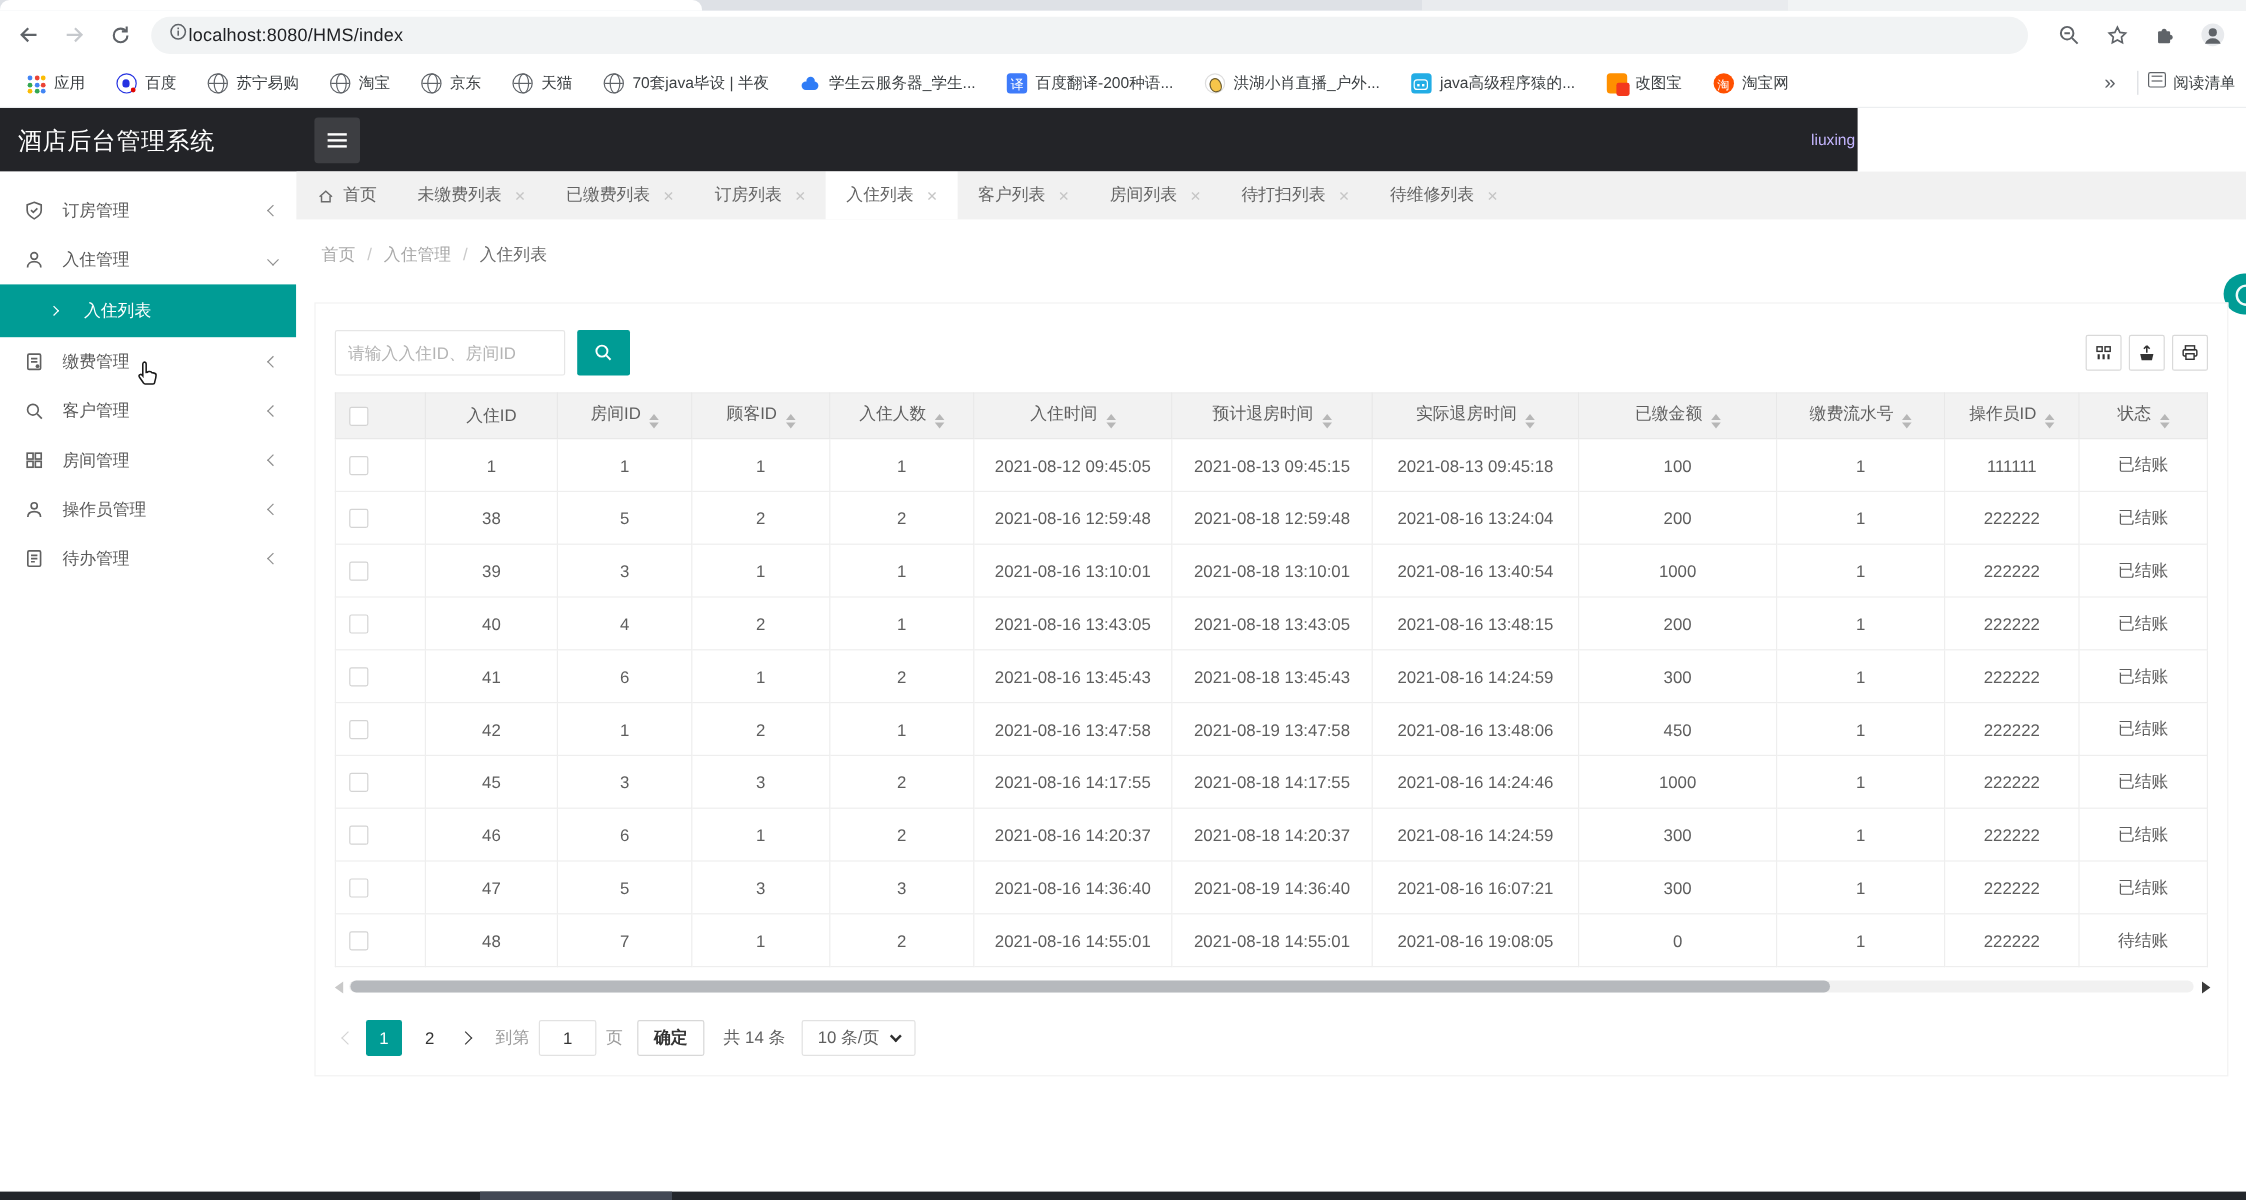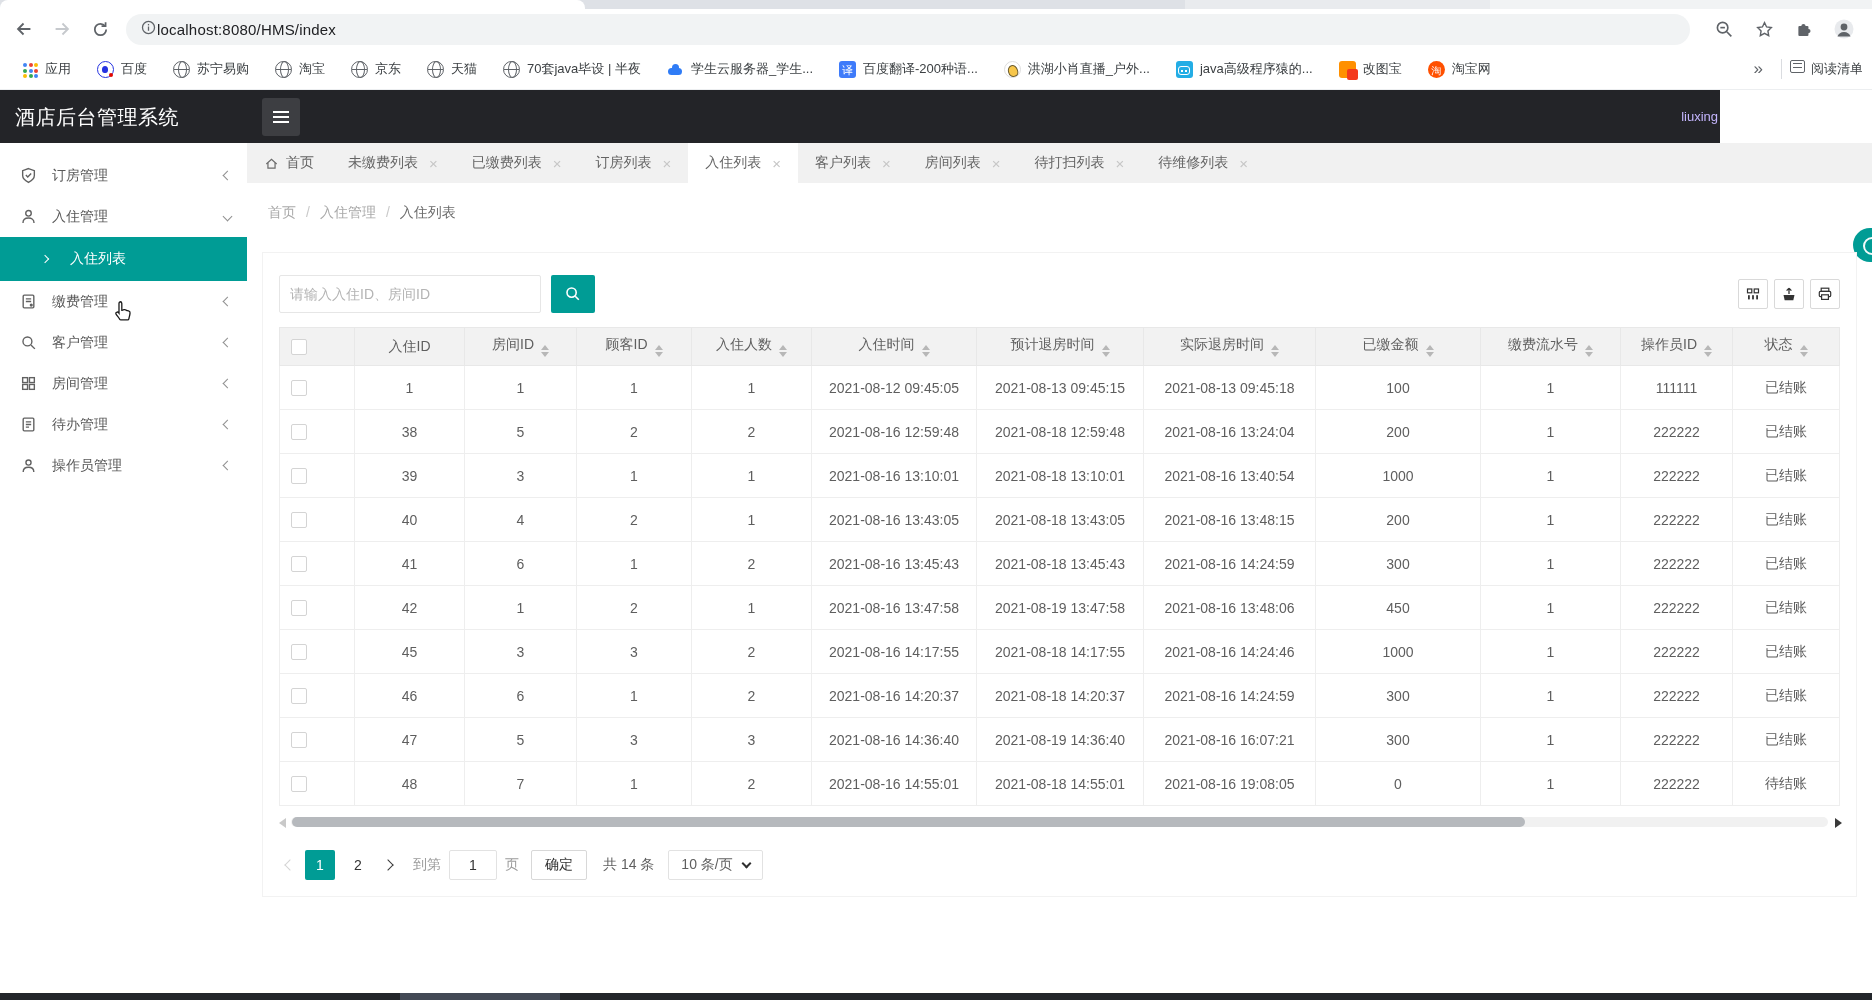--- a/index.html
+++ b/index.html
@@ -50,21 +50,21 @@
   .fv-gaitubao::after{content:"";position:absolute;right:-2px;bottom:-2px;width:11px;height:11px;background:#f4391c;border-radius:2px}
   .fv-taobao{background:#ff5000;border-radius:50%}
   .fv-taobao::after{content:attr(data-ch);position:absolute;left:0;right:0;top:2.5px;text-align:center;color:#fff;font-size:10px}
   .fv-apps{display:grid;grid-template-columns:repeat(3,4px);grid-auto-rows:4px;gap:1.5px;width:auto;height:auto}
   .fv-apps i{border-radius:50%}
   .fv-apps i:nth-child(1){background:#4285f4}.fv-apps i:nth-child(2){background:#ea4335}.fv-apps i:nth-child(3){background:#fbbc05}
   .fv-apps i:nth-child(4){background:#34a853}.fv-apps i:nth-child(5){background:#4285f4}.fv-apps i:nth-child(6){background:#ea4335}
   .fv-apps i:nth-child(7){background:#fbbc05}.fv-apps i:nth-child(8){background:#34a853}.fv-apps i:nth-child(9){background:#4285f4}
 
   
-  .appheader{position:absolute;left:0;top:90px;width:1720px;height:53px;background:#232428;color:#fff}
+  .appheader{position:absolute;left:0;top:90px;width:1548px;height:53px;background:#232428;color:#fff}
   .app-title{position:absolute;left:15px;top:14px;font-size:20px;letter-spacing:.5px}
   .burger{position:absolute;left:262px;top:8px;width:38px;height:38px;background:#3d3e42;border-radius:3px;display:flex;align-items:center;justify-content:center}
   .burger i{display:block;width:16px;height:2px;background:#fff;box-shadow:0 -5px 0 #fff,0 5px 0 #fff}
   .app-user{position:absolute;right:2px;top:19px;font-size:13px;color:#c4b5fd}
 
   
   .sidebar{position:absolute;left:0;top:143px;width:247px;height:850px;background:#fff;padding-top:12px}
   .side-item{height:41px;display:flex;align-items:center;padding:0 16px 0 20px;cursor:pointer;position:relative}
   .s-ico{width:17px;height:17px;flex:none;display:inline-flex}
   .s-ico svg{width:17px;height:17px}
@@ -89,21 +89,21 @@
   .page{position:relative;height:810px;background:#fff}
   .breadcrumb{padding:21px 0 0 21px;font-size:14px}
   .bc-item{color:#a9a9a9;cursor:pointer}
   .bc-item.cur{color:#6b6b6b;cursor:default}
   .bc-sep{color:#c9c9c9;margin:0 10px}
   .fab{position:absolute;right:0;top:45px;width:19px;height:34px;background:#009C95;border-radius:17px 0 0 17px;overflow:hidden}
   .fab::after{content:"";position:absolute;right:-9px;top:9px;width:14px;height:14px;border:2px solid rgba(255,255,255,.95);border-radius:50%}
 
   .card{margin:30px 15px 0 15px;border:1px solid #f2f2f2;background:#fff;padding:22px 16px 16px 16px;position:relative}
   .searchrow{display:flex;align-items:center}
-  .search-input{width:262px;height:38px;border:1px solid #e6e6e6;border-radius:2px;padding:0 10px;font-size:14px;color:#333;outline:none}
+  .search-input{width:192px;height:38px;border:1px solid #e6e6e6;border-radius:2px;padding:0 10px;font-size:14px;color:#333;outline:none}
   .search-input::placeholder{color:#b4b4b4}
   .search-btn{width:44px;height:38px;background:#009C95;border:none;border-radius:2px;margin-left:10px;display:flex;align-items:center;justify-content:center;cursor:pointer}
   .tb-tools{margin-left:auto;display:flex}
   .tool-btn{width:30px;height:30px;border:1px solid #d9d9d9;border-radius:2px;background:#fff;margin-left:6px;display:flex;align-items:center;justify-content:center;cursor:pointer}
 
   table{width:100%;border-collapse:collapse;margin-top:14px;table-layout:fixed}
   th{background:#f2f2f2;border:1px solid #e8e8e8;height:38px;font-weight:400;font-size:14px;color:#5f5f5f;text-align:center}
   td{border:1px solid #eeeeee;height:44px;font-size:14px;color:#5e5e5e;text-align:center;overflow:hidden;white-space:nowrap}
   .cb-col{text-align:left;padding-left:11px}
   .cbx{width:16px;height:16px;border:1px solid #d4d4d4;border-radius:2px;display:inline-block;background:#fff;vertical-align:middle}
@@ -120,21 +120,21 @@
 
   .pager{display:flex;align-items:center;margin-top:21px;font-size:14px;color:#5f5f5f}
   .pg-arrow{width:22px;display:flex;justify-content:center;cursor:pointer}
   .pg-num{min-width:30px;height:30px;line-height:30px;text-align:center;border-radius:2px;margin:0 4px;color:#333;cursor:pointer}
   .pg-num.active{background:#009C95;color:#fff}
   .chev.pg-prev{border-color:#d4d4d4;width:8px;height:8px;transform:rotate(-45deg)}
   .chev.pg-next{border-color:#3a3a3a;width:8px;height:8px;transform:rotate(135deg)}
   .pg-goto{color:#9b9b9b;margin:0 8px 0 14px}
   .pg-input{width:48px;height:30px;border:1px solid #e2e2e2;border-radius:2px;text-align:center;font-size:14px;color:#333;outline:none}
   .pg-unit{color:#9b9b9b;margin:0 12px 0 8px}
-  .pg-confirm{height:30px;padding:0 13px;background:#fff;border:1px solid #d8d8d8;border-radius:2px;font-size:14px;font-weight:400;color:#333;cursor:pointer}
+  .pg-confirm{height:30px;padding:0 13px;background:#fff;border:1px solid #d8d8d8;border-radius:2px;font-size:14px;font-weight:700;color:#333;cursor:pointer}
   .pg-total{margin:0 14px 0 16px}
   .pg-size{height:30px;border:1px solid #e2e2e2;border-radius:2px;display:flex;align-items:center;padding:0 12px;cursor:pointer}
   .pg-size .chev{border-color:#2f2f2f;border-width:2px;width:7px;height:7px;margin-left:10px;margin-top:-3px}
 
   .cursor-hand{position:absolute;left:112px;top:300px;z-index:50;pointer-events:none}
   .taskbar{position:absolute;left:0;bottom:0;width:1872px;height:7px;background:#23262b}
   .taskbar .lite{position:absolute;left:400px;width:160px;height:7px;background:#434955}
 </style>
 </head>
 <body>
@@ -340,35 +340,35 @@
             <rect x="2.5" y="8.9" width="4.6" height="4.6"></rect>
             <rect x="8.9" y="8.9" width="4.6" height="4.6"></rect>
           </svg>
         </span>
         <span class="s-label">房间管理</span>
         <span class="chev left"></span>
       </div>
       <div class="side-item">
         <span class="s-ico">
           <svg viewBox="0 0 16 16" fill="none" stroke="#616161" stroke-width="1.3">
+            <circle cx="8" cy="5.2" r="2.4"></circle>
+            <path d="M3 14c0-2.8 2.2-4.3 5-4.3s5 1.5 5 4.3"></path>
+          </svg>
+        </span>
+        <span class="s-label">操作员管理</span>
+        <span class="chev left"></span>
+      </div>
+      <div class="side-item">
+        <span class="s-ico">
+          <svg viewBox="0 0 16 16" fill="none" stroke="#616161" stroke-width="1.3">
             <rect x="3" y="2" width="10" height="12" rx="1"></rect>
             <path d="M5.5 5.5h5M5.5 8h5M5.5 10.5h3"></path>
           </svg>
         </span>
         <span class="s-label">待办管理</span>
-        <span class="chev left"></span>
-      </div>
-      <div class="side-item">
-        <span class="s-ico">
-          <svg viewBox="0 0 16 16" fill="none" stroke="#616161" stroke-width="1.3">
-            <circle cx="8" cy="5.2" r="2.4"></circle>
-            <path d="M3 14c0-2.8 2.2-4.3 5-4.3s5 1.5 5 4.3"></path>
-          </svg>
-        </span>
-        <span class="s-label">操作员管理</span>
         <span class="chev left"></span>
       </div>
     </div>
 </div>
 
 <span class="cursor-hand">
   <svg width="22" height="26" viewBox="0 0 20 24">
     <path d="M7.3 1.6c1 0 1.6.7 1.6 1.7v6.2l1-.1c.2-.9 3.1-.7 3.3.3l1.9.4c.9.2 1.5.9 1.4 1.8-.2 2.8-.8 3.4-1.1 5.5-.1.6-.6 1-1.2 1H8.1c-.5 0-1-.3-1.2-.7-.9-1.6-2.5-3.3-3.3-4.7-.5-.9-.1-1.7.8-1.9.8-.2 1.4.3 1.9 1V3.3c0-1 .6-1.7 1.6-1.7z" fill="#fff" stroke="#1a1a1a" stroke-width="1.2"></path>
   </svg>
 </span>

